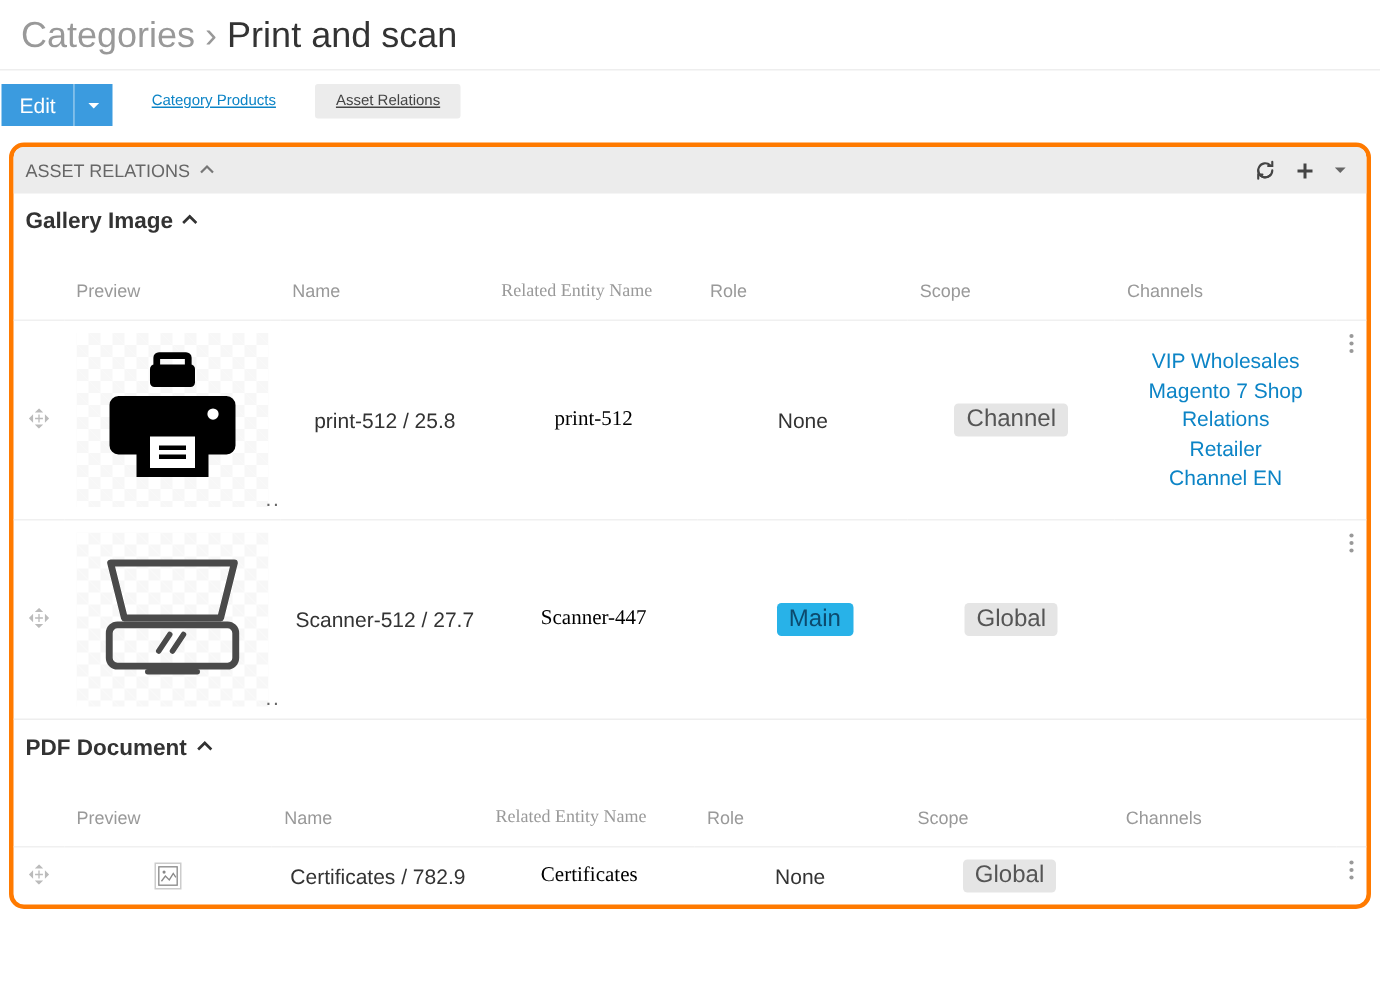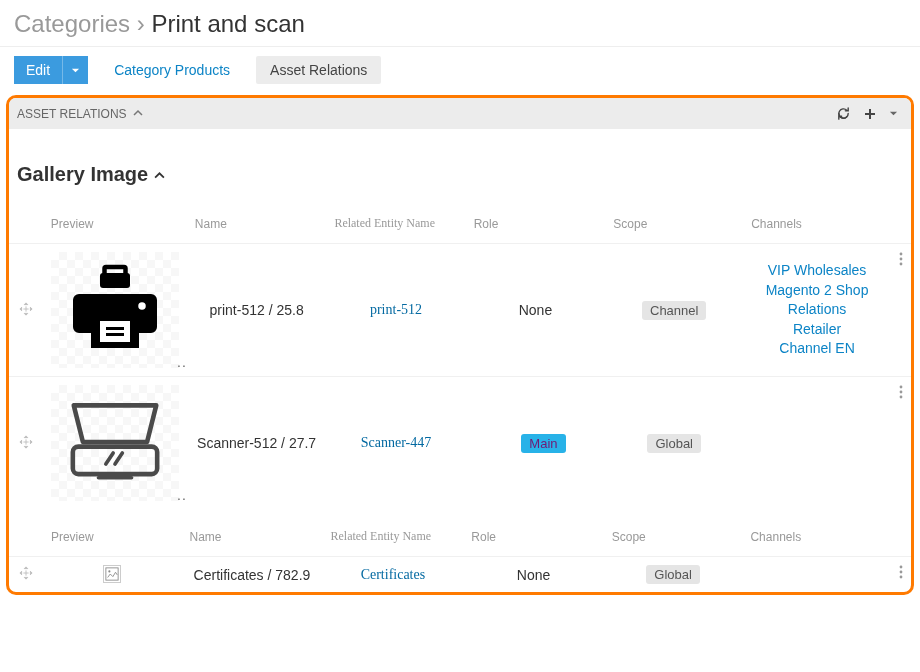--- a/index.html
+++ b/index.html
@@ -1,52 +1,52 @@
 <!DOCTYPE html>
 <html><head>
 <meta charset="utf-8">
 <style>
 * { box-sizing: border-box; margin: 0; padding: 0; }
 body { font-family: -apple-system, BlinkMacSystemFont, "Segoe UI", Helvetica, Arial, sans-serif; font-size: 14px; color: #333; background: #fff; }
 .container { width: 920px; }
 .breadcrumb { padding: 10px 14px 8px; font-size: 24px; color: #999; border-bottom: 1px solid #eee; }
 .breadcrumb .sep { color: #999; }
 .breadcrumb .current { color: #333; margin-top: 20px; }
-.toolbar { display: flex; align-items: flex-start; padding: 9px 14px; gap: 0; }
+.toolbar { display: flex; align-items: flex-start; padding: 9px 1px; gap: 0; }
 .btn-group { display: inline-flex; }
 .btn-edit { background: #3b9bdf; color: #fff; border: none; padding: 6px 12px; font-size: 14px; cursor: pointer; }
 .btn-edit-dd { background: #3b9bdf; color: #fff; border: none; border-left: 1px solid rgba(255,255,255,0.3); padding: 6px 8px; cursor: pointer; }
 .btn-edit-dd svg { vertical-align: middle; }
-.tab-link { color: #0c84c6; background: transparent; border: none; padding: 6px 14px; margin-left: 12px; cursor: pointer; font-size: 14px; }
+.tab-link { color: #0c84c6; background: transparent; border: none; padding: 6px 14px; margin-left: 12px; cursor: pointer; font-size: 10px; text-decoration: underline; }
 .tab-link.active { background: #ececec; color: #444; border-radius: 2px; }
 .highlight-box { margin: 2px 6px 6px; border: 3px solid #ff7a00; border-radius: 10px; overflow: hidden; }
 .panel-header { background: #ececec; padding: 5px 8px; display: flex; align-items: center; justify-content: space-between; font-size: 12px; color: #666; text-transform: uppercase; }
 .panel-header-left { display: flex; align-items: center; gap: 6px; }
 .panel-header-right { display: flex; align-items: center; gap: 2px; }
 .icon-btn { background: transparent; border: none; padding: 3px 5px; cursor: pointer; color: #555; }
 .icon-btn svg { display: block; }
-.section-title { padding: 10px 8px; font-weight: 600; font-size: 20px; display: flex; align-items: flex-start; gap: 6px; margin-top: 24px; }
+.section-title { padding: 10px 8px; font-weight: 600; font-size: 15px; display: flex; align-items: flex-start; gap: 6px; }
 .data-table { width: 100%; border-collapse: collapse; }
 .data-table thead th { text-align: left; font-weight: 400; color: #999; padding: 20px 8px 12px; font-size: 12px; }
 .data-table tbody td { padding: 8px; vertical-align: middle; border-top: 1px solid #f0f0f0; text-align: center; }
 .col-handle { width: 34px; text-align: center; }
 .col-preview { width: 140px; }
 .col-name { width: 142px; }
 .col-related { width: 142px; font-family: Liberation Serif, serif; }
 .col-role { width: 142px; }
 .col-scope { width: 140px; }
 .col-channels { width: 150px; }
 .col-menu { width: 20px; text-align: center; }
 .drag-handle { color: #bbb; cursor: move; }
 .preview-box { width: 128px; height: 116px; display: flex; align-items: center; justify-content: center; position: relative; background-image: linear-gradient(45deg,#f7f7f7 25%,transparent 25%,transparent 75%,#f7f7f7 75%),linear-gradient(45deg,#f7f7f7 25%,transparent 25%,transparent 75%,#f7f7f7 75%); background-size: 16px 16px; background-position: 0 0,8px 8px; }
 .preview-dots { position: absolute; bottom: -2px; right: -8px; color: #666; font-size: 14px; letter-spacing: 1px; }
-.link { color: #0369a1; text-decoration: none; cursor: pointer; }
-.badge { display: inline-block; padding: 2px 8px; border-radius: 3px; font-size: 13px; }
+.link { color: #000000; text-decoration: none; cursor: pointer; }
+.badge { display: inline-block; padding: 2px 8px; border-radius: 3px; font-size: 16px; }
 .badge-gray { background: #e5e5e5; color: #555; }
-.badge-blue { background: #28b2e8; color: #701a75; margin-left: 16px; }
+.badge-blue { background: #28b2e8; color: #0c4a6e; margin-left: 16px; }
 .channel-list a { display: block; color: #0c84c6; text-decoration: none; line-height: 1.4; }
 .row-menu { color: #999; cursor: pointer; }
 .broken-img { width: 18px; height: 18px; display: inline-flex; align-items: center; justify-content: center; border: 1px solid #ccc; position: relative; }
 .broken-img svg { width: 14px; height: 14px; }
 .chev { display: inline-block; }
 </style>
 </head>
 <body>
 
 <div class="container">
@@ -157,21 +157,21 @@
               <span class="preview-dots">..</span>
             </div>
           </td>
           <td class="col-name">print-512 / 25.8</td>
           <td class="col-related"><a class="link">print-512</a></td>
           <td class="col-role">None</td>
           <td class="col-scope"><span class="badge badge-gray">Channel</span></td>
           <td class="col-channels">
             <div class="channel-list">
               <a>VIP Wholesales</a>
-              <a>Magento 2 Shop</a>
+              <a>Magento 7 Shop</a>
               <a>Relations</a>
               <a>Retailer</a>
               <a>Channel EN</a>
             </div>
           </td>
           <td class="col-menu" style="vertical-align:top">
             <span class="row-menu">
               <svg width="4" height="14" viewBox="0 0 4 14">
                   <circle cx="2" cy="2" r="1.4" fill="#999"></circle>
                   <circle cx="2" cy="7" r="1.4" fill="#999"></circle>
@@ -214,20 +214,28 @@
                   <circle cx="2" cy="2" r="1.4" fill="#999"></circle>
                   <circle cx="2" cy="7" r="1.4" fill="#999"></circle>
                   <circle cx="2" cy="12" r="1.4" fill="#999"></circle>
                 </svg>
             </span>
           </td>
         </tr>
       </tbody>
     </table>
 
+    <div class="section-title" style="border-top:1px solid #eee">
+      <span>PDF Document</span>
+      <span>
+        <svg width="11" height="11" viewBox="0 0 10 10">
+            <path d="M1 7 L5 3 L9 7" stroke="#333" stroke-width="1.6" fill="none"></path>
+          </svg>
+      </span>
+    </div>
 
     <table class="data-table">
       <thead>
         <tr>
           <th class="col-handle"></th>
           <th class="col-preview">Preview</th>
           <th class="col-name">Name</th>
           <th class="col-related">Related Entity Name</th>
           <th class="col-role">Role</th>
           <th class="col-scope">Scope</th>

